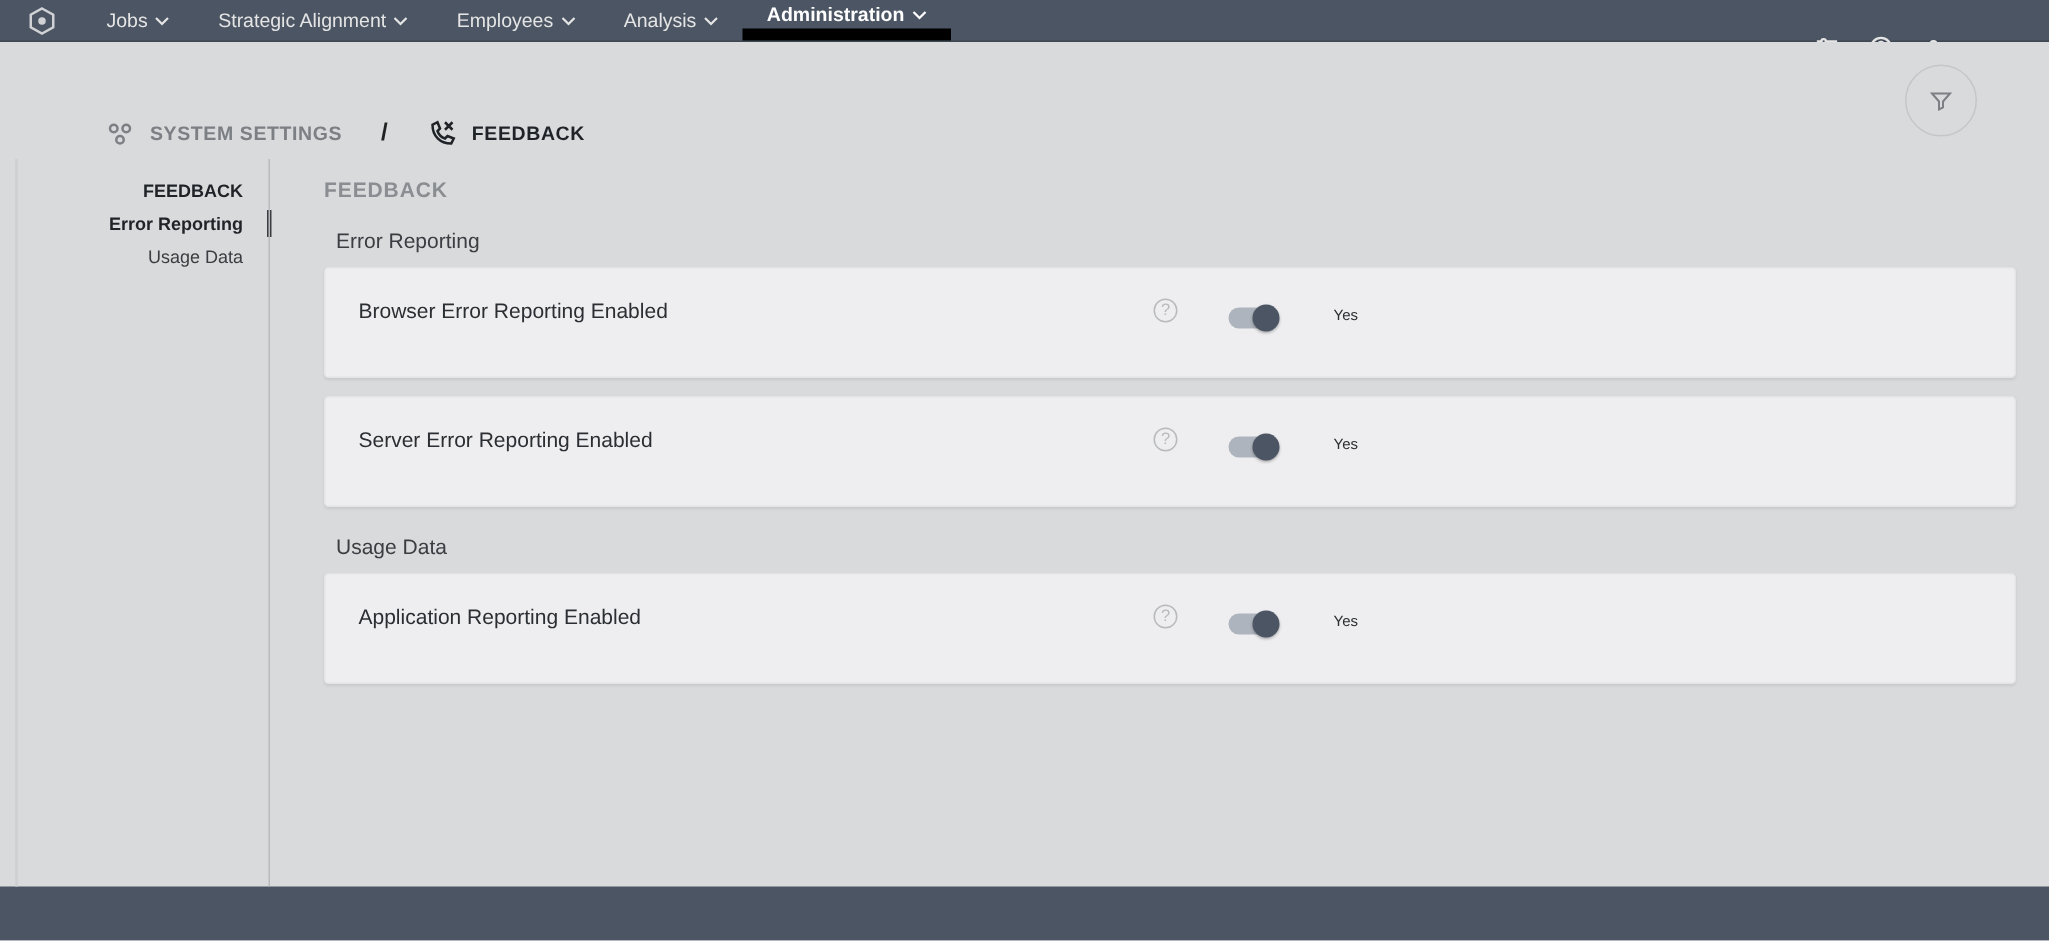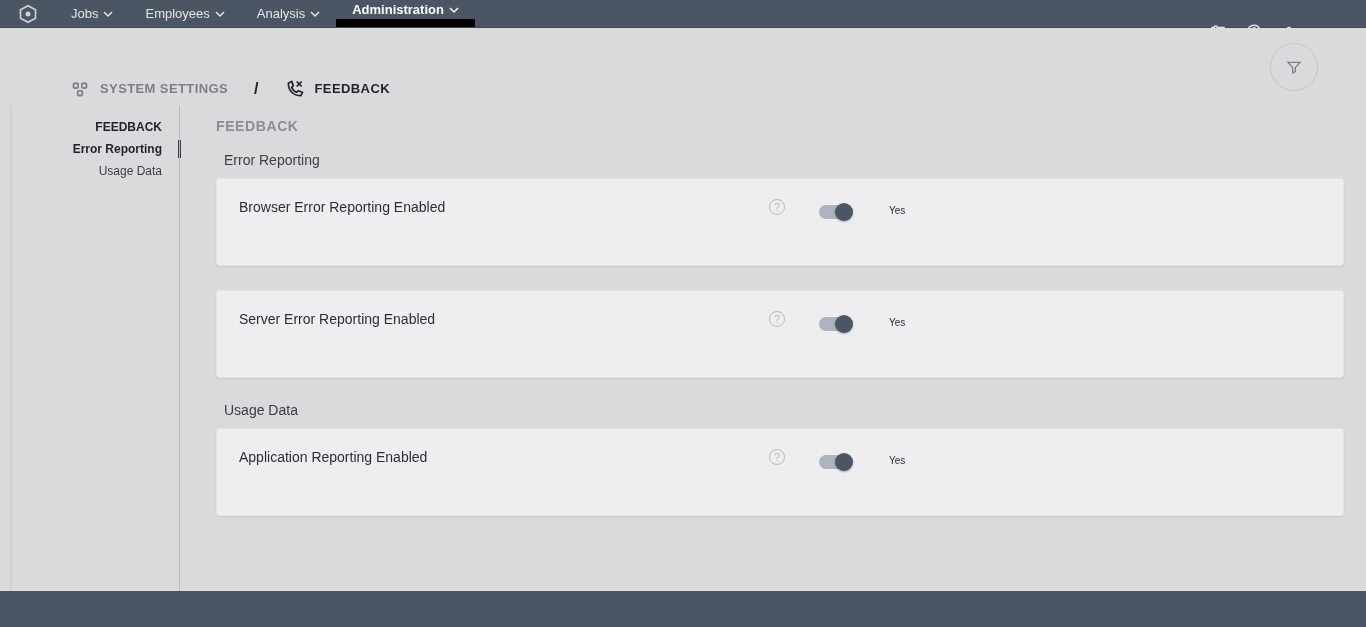--- a/index.html
+++ b/index.html
@@ -90,21 +90,21 @@
   .sec-title {
     font-size: 14px; font-weight: bold; letter-spacing: .6px;
     color:#8a8d91; margin-bottom: 18px;
   }
   .sub-title {
     font-size: 14px; color:#3a3d41; margin: 0 0 10px 8px;
   }
   .card {
     background:#eeeef0; border:1px solid #e3e4e6; border-radius:3px;
     box-shadow: 0 1px 2px rgba(0,0,0,.08);
-    padding: 20px 22px 46px 22px; margin-bottom:24px;
+    padding: 20px 22px 32px 22px; margin-bottom:12px;
     display:grid;
     grid-template-columns: 520px 40px 60px auto;
     align-items:flex-start; column-gap: 10px;
   }
   .card .label { font-size:14px; color:#2b2e32; }
   .help {
     width:16px;height:16px;border:1.5px solid #b8babd;border-radius:50%;
     display:flex;align-items:center;justify-content:center;
     font-size:11px;color:#b8babd;cursor:pointer;
   }
@@ -130,20 +130,28 @@
     <span class="logo-hex">
       <svg width="20" height="20" viewBox="0 0 24 24">
           <polygon points="12,2 21,7 21,17 12,22 3,17 3,7" fill="none" stroke="#d0d2d5" stroke-width="2"></polygon>
           <circle cx="12" cy="12" r="3" fill="#d0d2d5"></circle>
         </svg>
     </span>
   </div>
   <div class="nav-items">
     <div class="nav-item">
       <span>Jobs</span>
+      <span class="chev">
+          <svg width="10" height="10" viewBox="0 0 10 10">
+            <path d="M1 3 L5 7 L9 3" fill="none" stroke="currentColor" stroke-width="1.5"></path>
+          </svg>
+        </span>
+    </div>
+    <div class="nav-item">
+      <span>Strategic Alignment</span>
       <span class="chev">
           <svg width="10" height="10" viewBox="0 0 10 10">
             <path d="M1 3 L5 7 L9 3" fill="none" stroke="currentColor" stroke-width="1.5"></path>
           </svg>
         </span>
     </div>
     <div class="nav-item">
       <span>Employees</span>
       <span class="chev">
           <svg width="10" height="10" viewBox="0 0 10 10">

